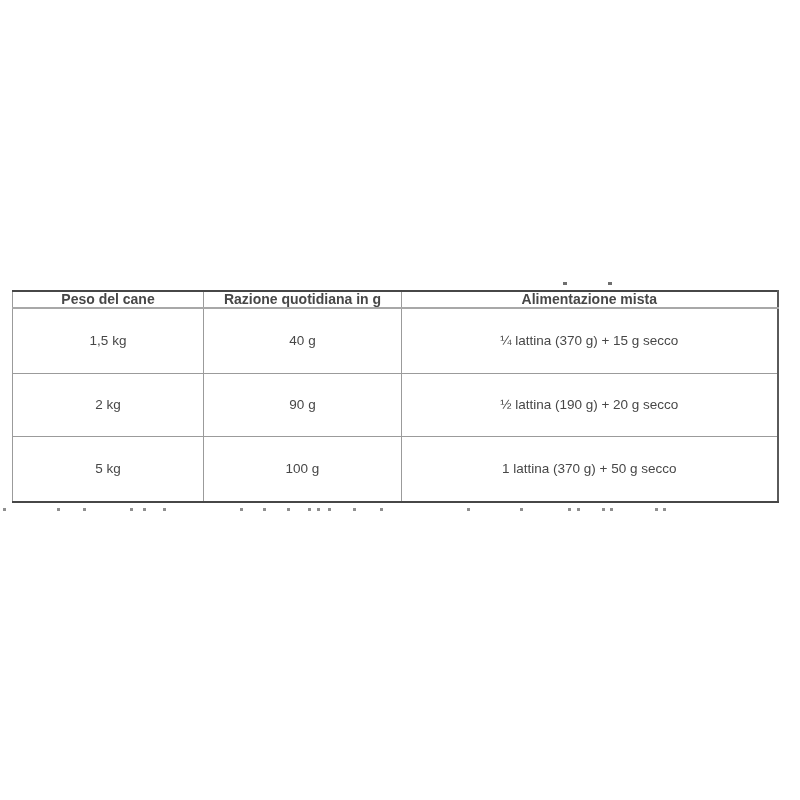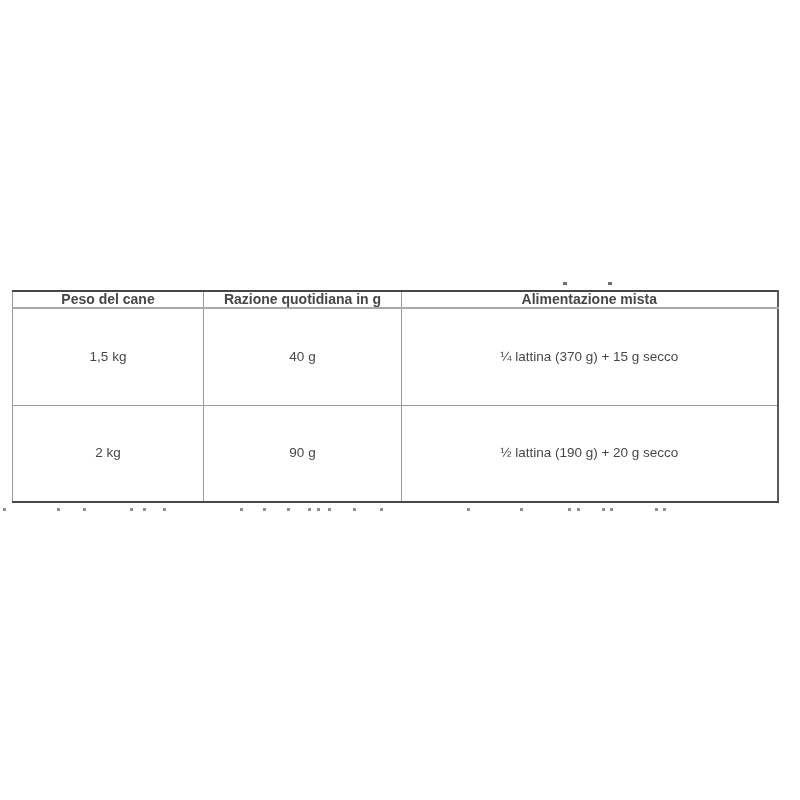--- a/index.html
+++ b/index.html
@@ -80,20 +80,25 @@
       <tr>
         <td>1,5 kg</td>
         <td>40 g</td>
         <td>¼ lattina (370 g) + 15 g secco</td>
       </tr>
       <tr>
         <td>2 kg</td>
         <td>90 g</td>
         <td>½ lattina (190 g) + 20 g secco</td>
       </tr>
+      <tr>
+        <td>5 kg</td>
+        <td>100 g</td>
+        <td>1 lattina (370 g) + 50 g secco</td>
+      </tr>
     </tbody>
   </table>
 
   <div></div>
 
 <span class="dot top" style="left: 563px; top: 282px;"></span>
     <span class="dot top" style="left: 608px; top: 282px;"></span>
     <span class="dot bottom" style="left: 3px; top: 508px;"></span>
     <span class="dot bottom" style="left: 57px; top: 508px;"></span>
     <span class="dot bottom" style="left: 83px; top: 508px;"></span>

